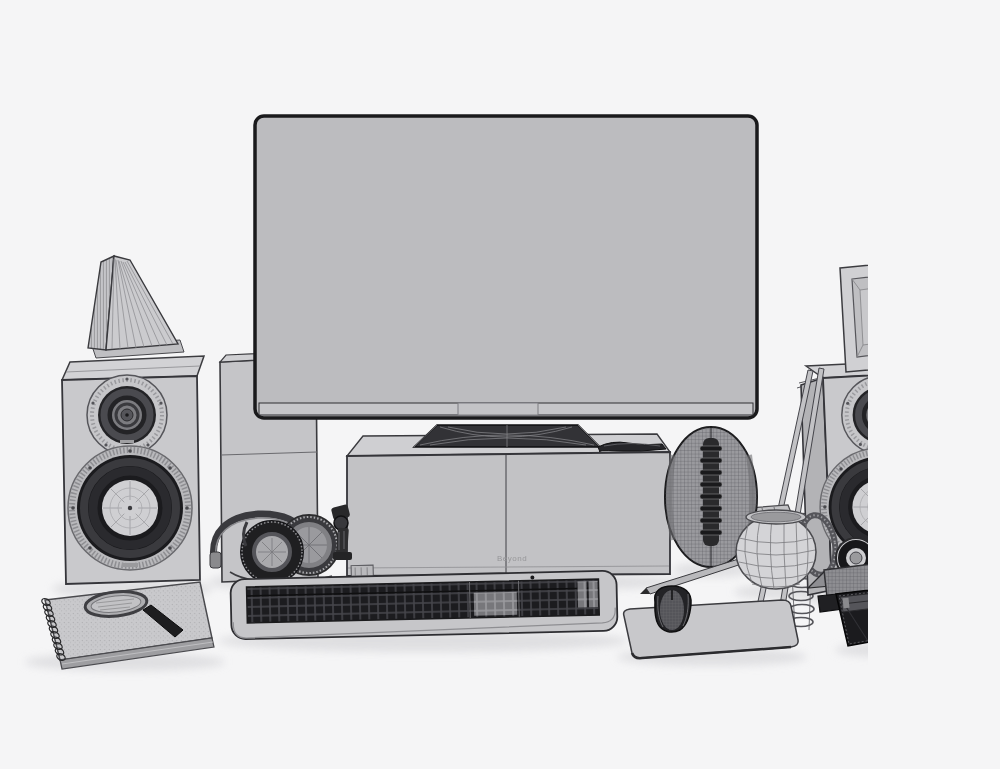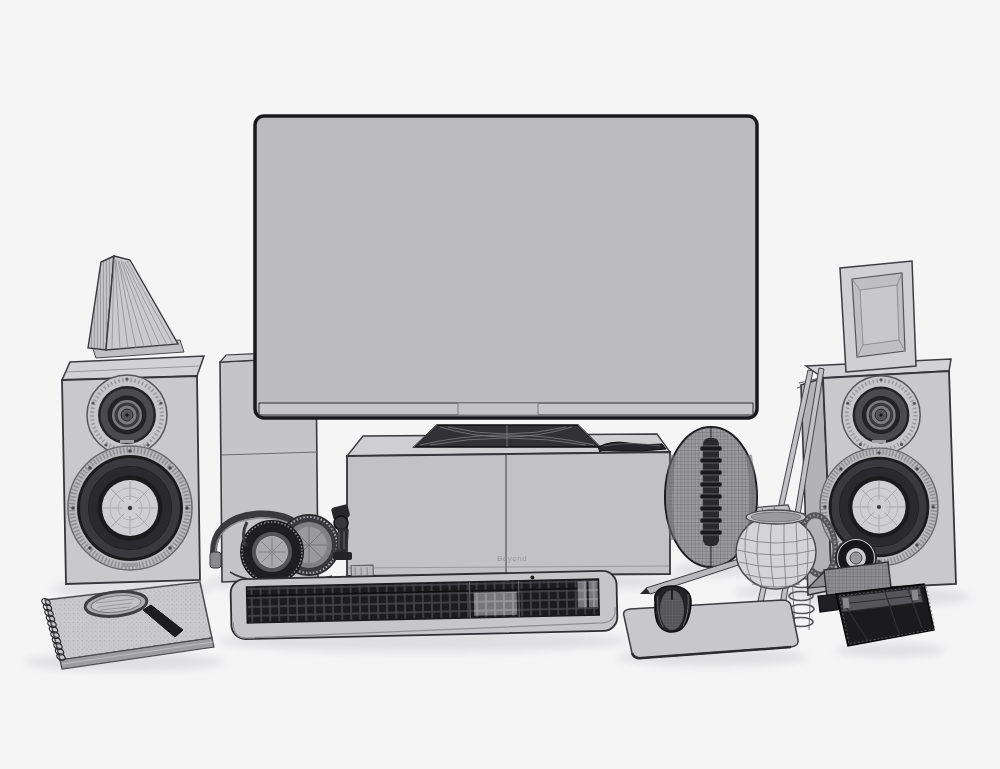--- a/index.html
+++ b/index.html
@@ -1,20 +1,20 @@
 <!DOCTYPE html>
 <html><head>
 <meta charset="utf-8">
 <style>
   :root{
     --bg:#f5f5f6; --surface:#c6c6c9; --surface-light:#d2d2d5; --surface-dark:#9a9a9e;
     --outline:#2b2b2f; --dark:#1f1f21; --shadow:#dcdcdf; --screen:#bcbcbf;
   }
   html,body{margin:0;padding:0;background:var(--bg);}
-  .stage{position:relative;width:1000px;height:769px;background:var(--bg);overflow:hidden;text-align:right;}
+  .stage{position:relative;width:868px;height:769px;background:var(--bg);overflow:hidden;text-align:right;}
   svg{position:absolute;left:0;top:0;}
   svg text{font-family:"Liberation Sans",sans-serif;}
 </style>
 </head>
 <body>
 
 <div class="stage">
 <svg width="1000" height="769" viewBox="0 0 1000 769">
   <defs>
     <filter id="soft" x="-60%" y="-60%" width="220%" height="220%">

